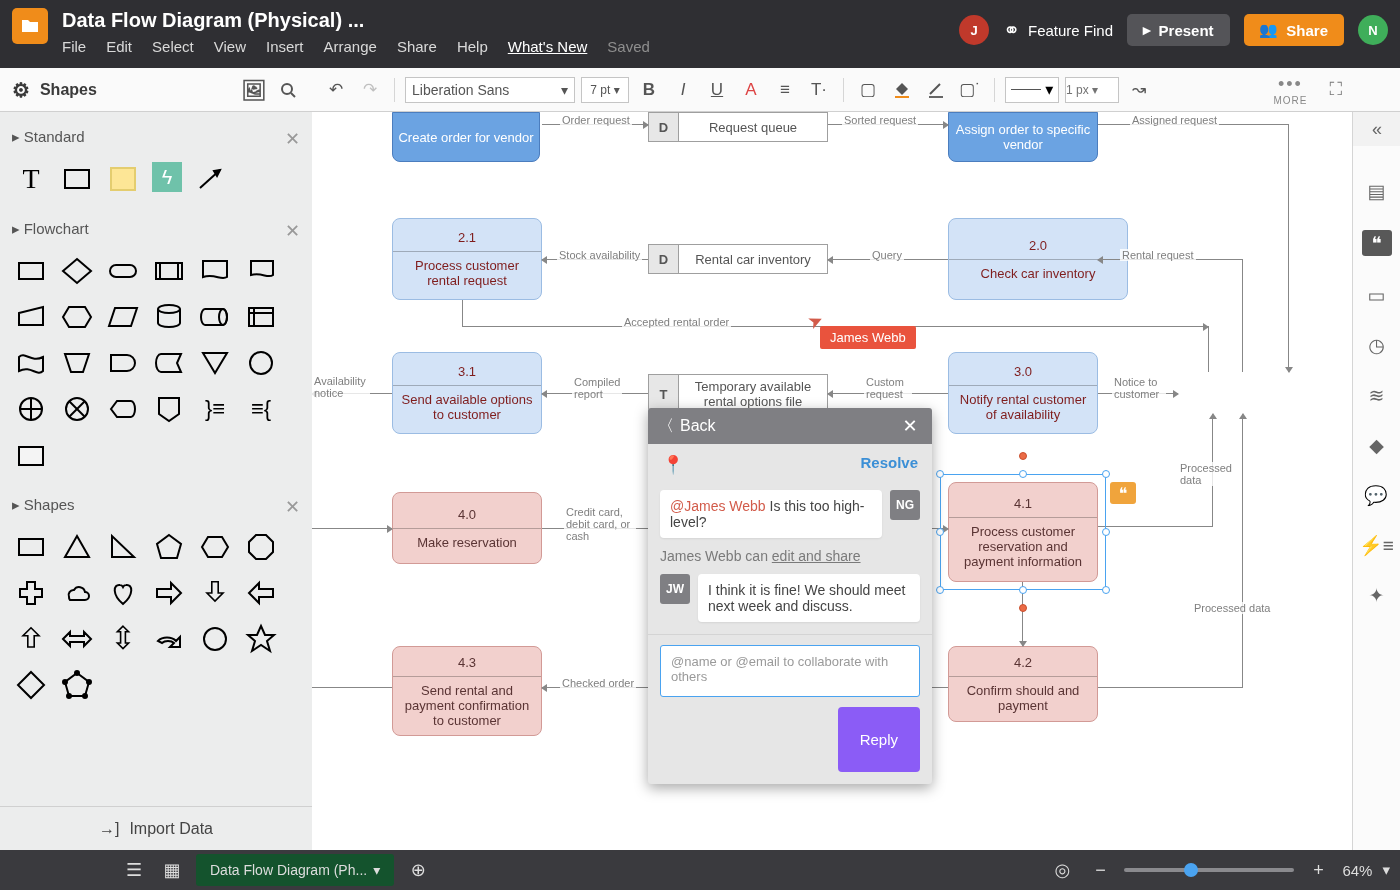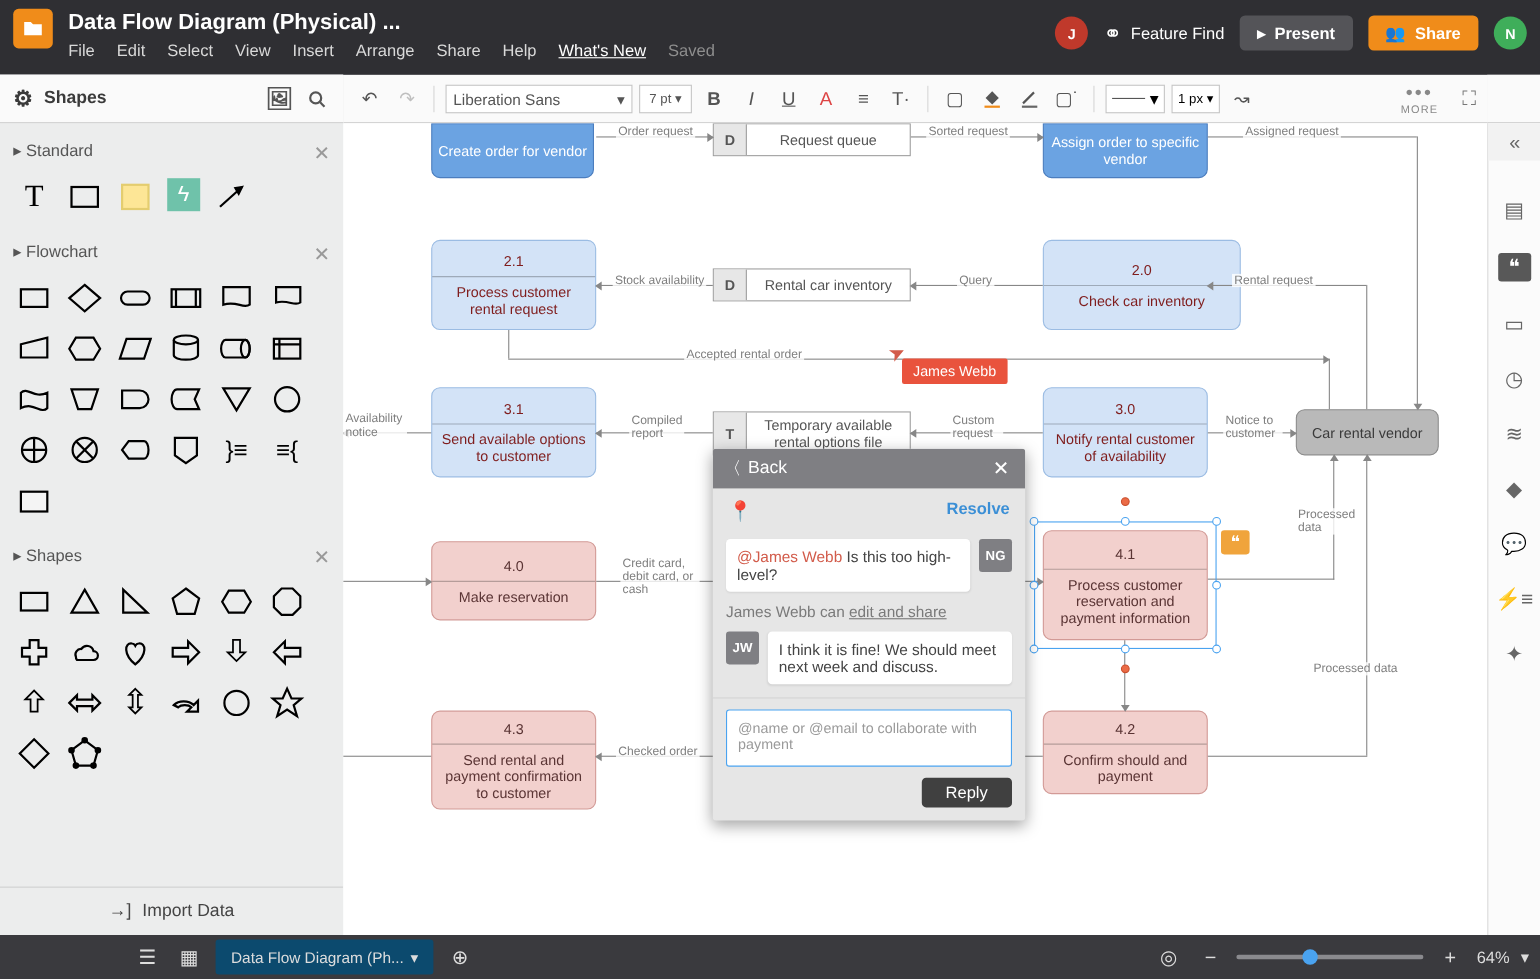--- a/index.html
+++ b/index.html
@@ -21,21 +21,21 @@
 .hdr-btn{display:flex;align-items:center;gap:8px;padding:7px 16px;border-radius:5px;font-size:15px;font-weight:600;cursor:pointer}
 .present{background:#545458;color:#fff}
 .share{background:#f08c1a;color:#fff}
 
 
 .toolbar{height:44px;background:#fafafa;border-bottom:1px solid #d0d0d0;display:flex;align-items:center;padding:0 10px;gap:6px}
 .tool{width:28px;height:28px;display:flex;align-items:center;justify-content:center;color:#555;cursor:pointer;border-radius:3px;font-size:17px}
 .tsep{width:1px;height:24px;background:#d6d6d6;margin:0 4px}
 .font-sel{width:170px;height:26px;border:1px solid #c5c5c5;background:#fff;padding:0 6px;font-size:14px;display:flex;align-items:center;justify-content:space-between;color:#555}
 .size-sel{width:48px;height:26px;border:1px solid #c5c5c5;background:#fff;font-size:12px;display:flex;align-items:center;justify-content:center;color:#555}
-.px-sel{width:44px;height:26px;border:1px solid #c5c5c5;background:#fff;font-size:12px;display:flex;align-items:center;justify-content:center;color:#000000}
+.px-sel{width:54px;height:26px;border:1px solid #c5c5c5;background:#fff;font-size:12px;display:flex;align-items:center;color:#737373}
 .line-sel{width:54px;height:26px;border:1px solid #c5c5c5;background:#fff;display:flex;align-items:center;justify-content:center}
 .more{margin-left:auto;display:flex;flex-direction:column;align-items:center;color:#888;font-size:10px;letter-spacing:1px}
 .fullscr{margin-left:16px;color:#777;font-size:18px}
 
 
 .leftpanel{position:absolute;left:0;top:68px;bottom:40px;width:312px;background:#eceded}
 .lp-top{height:44px;background:#fafafa;border-bottom:1px solid #d0d0d0;display:flex;align-items:center;padding:0 12px;gap:10px;font-size:16px;font-weight:600;color:#3a3a3a}
 .lp-top .sp{flex:1}
 .lp-top .ic{width:24px;height:24px;color:#555;cursor:pointer;display:flex;align-items:center;justify-content:center;font-size:20px}
 .lp-scroll{position:absolute;top:44px;bottom:44px;left:0;right:0;overflow-y:auto;padding:6px 0}
@@ -86,26 +86,26 @@
 .cp-top .resolve{color:#3b8fd6;font-weight:600;cursor:pointer}
 .cp-body{padding:4px 12px 12px 12px;display:flex;flex-direction:column;gap:10px}
 .bubble{display:flex;gap:8px}
 .ava{width:30px;height:30px;border-radius:3px;background:#7f7f83;color:#fff;font-size:12px;font-weight:600;display:flex;align-items:center;justify-content:center;flex-shrink:0}
 .msg{background:#fff;border-radius:4px;padding:8px 10px;font-size:14px;color:#444;flex:1;box-shadow:0 1px 2px rgba(0,0,0,.08)}
 .mention{color:#d25b4a;font-weight:400}
 .sharehint{font-size:14px;color:#7a7a7a}
 .sharehint u{cursor:pointer}
 .cp-reply{padding:10px 12px 12px 12px;border-top:1px solid #d4d4d4}
 .reply-in{width:100%;border:1.5px solid #4aa3f0;background:#fff;border-radius:3px;padding:8px 10px;font-size:13px;color:#9a9a9a;height:52px}
-.reply-btn{margin-top:10px;float:right;background:#404040;color:#fff;border:none;padding:5px 22px;border-radius:4px;font-size:15px;cursor:pointer}
+.reply-btn{margin-top:10px;float:right;background:#8b5cf6;color:#fff;border:none;padding:24px 22px;border-radius:4px;font-size:15px;cursor:pointer}
 
 
 .bottombar{position:absolute;left:0;right:0;bottom:0;height:40px;background:#3a3a3e;color:#ddd;display:flex;align-items:center;padding:0 10px;gap:10px}
 .bb-ic{width:28px;height:28px;display:flex;align-items:center;justify-content:center;cursor:pointer;font-size:18px}
-.page-tab{height:32px;background:#0c4a6e;padding:0 14px;display:flex;align-items:center;font-size:14px;border-radius:3px;gap:6px}
+.page-tab{height:32px;background:#14532d;padding:0 14px;display:flex;align-items:center;font-size:14px;border-radius:3px;gap:6px}
 .bb-right{margin-left:auto;display:flex;align-items:center;gap:10px;font-size:15px}
 .slider{width:170px;height:4px;background:#8a8a8e;border-radius:2px;position:relative}
 .slider .knob{position:absolute;top:-5px;width:14px;height:14px;background:#4aa3f0;border-radius:50%;}
 
 
 .hline{position:absolute;height:1px;background:#878787}
 .vline{position:absolute;width:1px;background:#878787}
 .arrowR::after{content:"";position:absolute;right:-1px;top:-3px;border-left:6px solid #878787;border-top:4px solid transparent;border-bottom:4px solid transparent}
 .arrowL::after{content:"";position:absolute;left:-1px;top:-3px;border-right:6px solid #878787;border-top:4px solid transparent;border-bottom:4px solid transparent}
 .arrowD::after{content:"";position:absolute;bottom:-1px;left:-3px;border-top:6px solid #878787;border-left:4px solid transparent;border-right:4px solid transparent}
@@ -537,23 +537,20 @@
       <div class="nt">Send available options to customer</div>
     </div>
   <div class="datastore" style="left:336px;top:262px;width:180px;height:40px">
       <div class="tag">T</div>
       <div class="body">Temporary available rental options file</div>
     </div>
   <div class="node lblue split" style="left:636px;top:240px;width:150px;height:82px">
       <div class="nn">3.0</div>
       <div class="nt">Notify rental customer of availability</div>
     </div>
-  <div class="node grey" style="left:866px;top:260px;width:130px;height:42px">
-      <span>Car rental vendor</span>
-    </div>
 
   <div class="node pink split" style="left:80px;top:380px;width:150px;height:72px">
       <div class="nn">4.0</div>
       <div class="nt">Make reservation</div>
     </div>
   <div class="node pink split" style="left:636px;top:370px;width:150px;height:100px">
       <div class="nn">4.1</div>
       <div class="nt">Process customer reservation and payment information</div>
     </div>
 
@@ -646,21 +643,21 @@
         <div class="msg"><span class="mention">@James Webb</span> <span>Is this too high-level?</span></div>
         <div class="ava">NG</div>
       </div>
       <div class="sharehint"><span>James Webb</span><span> can </span><u>edit and share</u></div>
       <div class="bubble">
         <div class="ava">JW</div>
         <div class="msg">I think it is fine! We should meet next week and discuss.</div>
       </div>
     </div>
     <div class="cp-reply">
-      <div class="reply-in">@name or @email to collaborate with payment</div>
+      <div class="reply-in">@name or @email to collaborate with others</div>
       <button class="reply-btn">Reply</button>
       <div style="clear:both"></div>
     </div>
   </div>
 
 </div>
 
 <div class="bottombar">
   <div style="width:100px"></div>
   <div class="bb-ic">☰</div>

